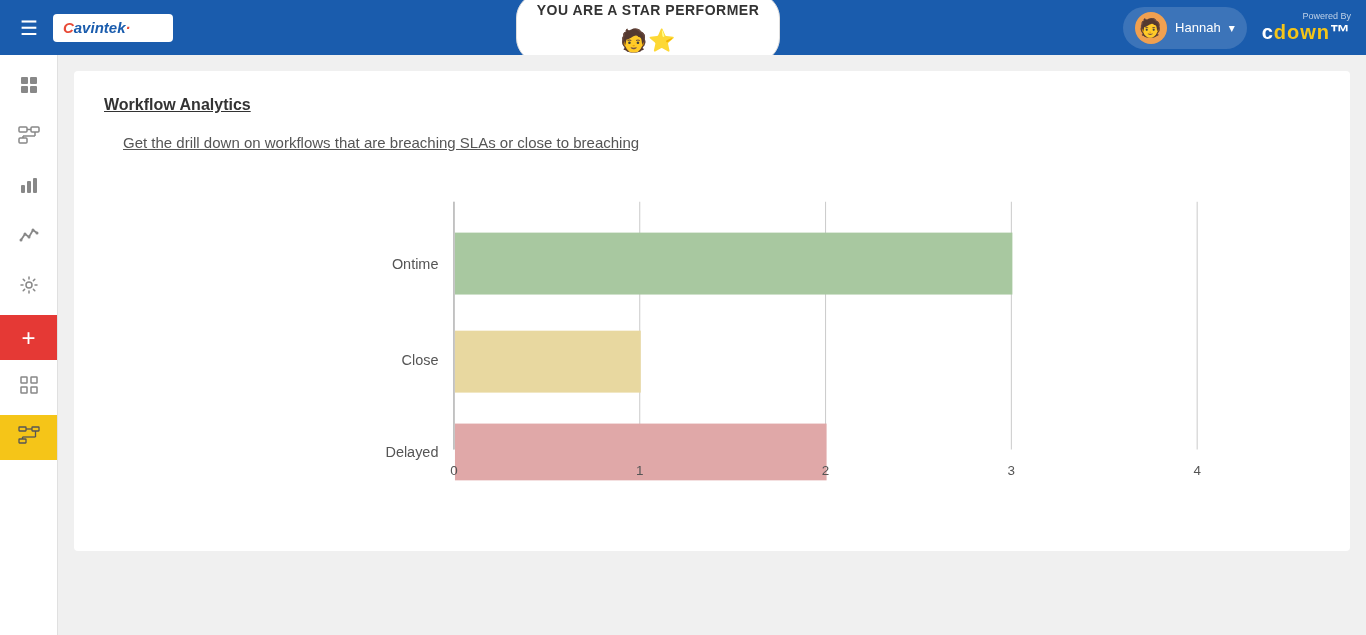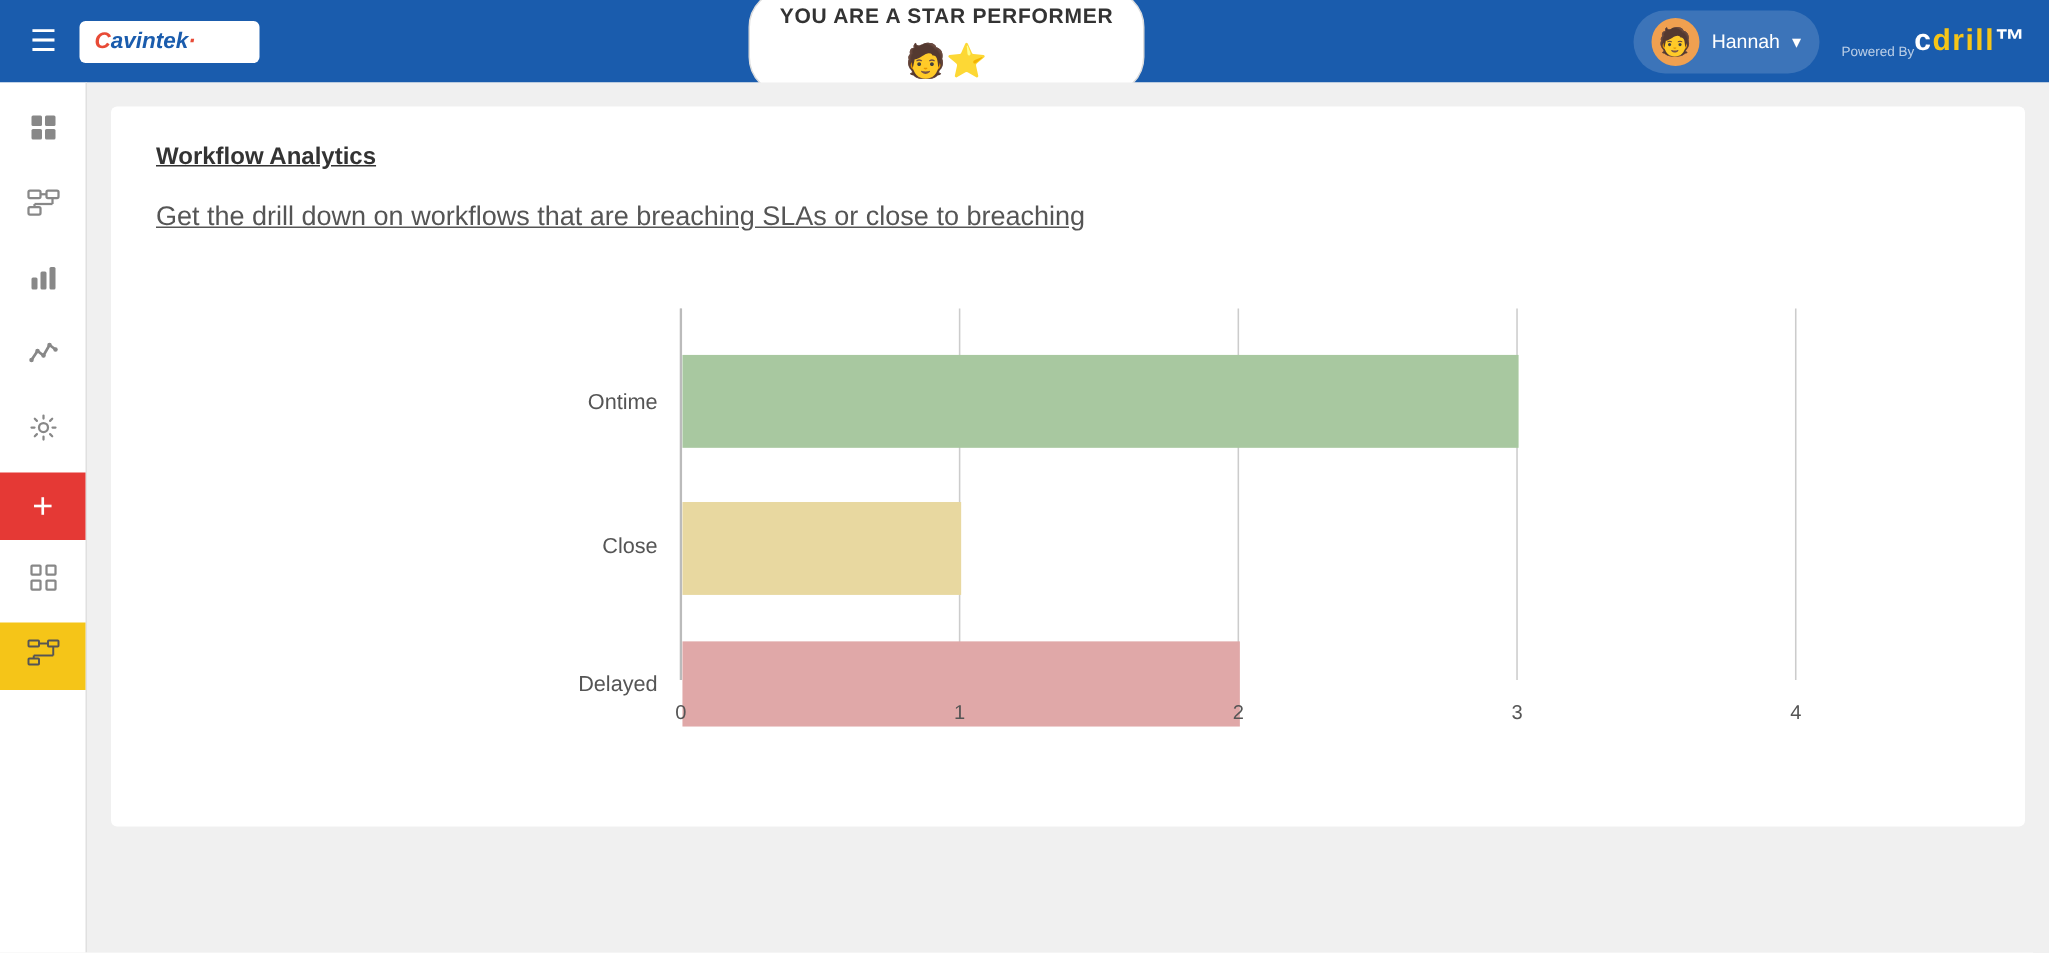--- a/index.html
+++ b/index.html
@@ -87,21 +87,21 @@
     .user-name {
       color: white;
       font-size: 13px;
     }
     .chevron-down {
       color: white;
       font-size: 12px;
     }
     .cflow-brand {
       display: flex;
-      flex-direction: row;
+      flex-direction: column;
       align-items: flex-end;
     }
     .powered-by {
       color: rgba(255,255,255,0.7);
       font-size: 9px;
     }
     .cflow-text {
       color: white;
       font-size: 20px;
       font-weight: bold;
@@ -163,24 +163,25 @@
       min-height: 480px;
     }
     .page-title {
       font-size: 16px;
       font-weight: 600;
       color: #333;
       text-decoration: underline;
       margin-bottom: 20px;
     }
     .page-subtitle {
-      font-size: 18px;
+      font-size: 15px;
       color: #555;
       text-decoration: underline;
       margin-bottom: 30px;
+      margin-left: 19px;
     }
 
     
     .chart-container {
       position: relative;
       width: 100%;
       height: 320px;
       margin-top: 10px;
       text-align: center;
     }
@@ -206,21 +207,21 @@
     </div>
   </div>
   <div class="header-right">
     <div class="user-profile">
       <div class="user-avatar">🧑</div>
       <span class="user-name">Hannah</span>
       <span class="chevron-down">▾</span>
     </div>
     <div class="cflow-brand">
       <span class="powered-by">Powered By</span>
-      <span class="cflow-text">c<span style="color:#f5c518;">drill</span>™</span>
+      <span class="cflow-text">c<span style="color:#f5c518;">down</span>™</span>
     </div>
   </div>
 </div>
 
 <div class="main-layout">
 
   <div class="sidebar">
     <div class="sidebar-item">
       <span class="sidebar-icon">
         <svg width="20" height="20" viewBox="0 0 20 20" fill="none">

